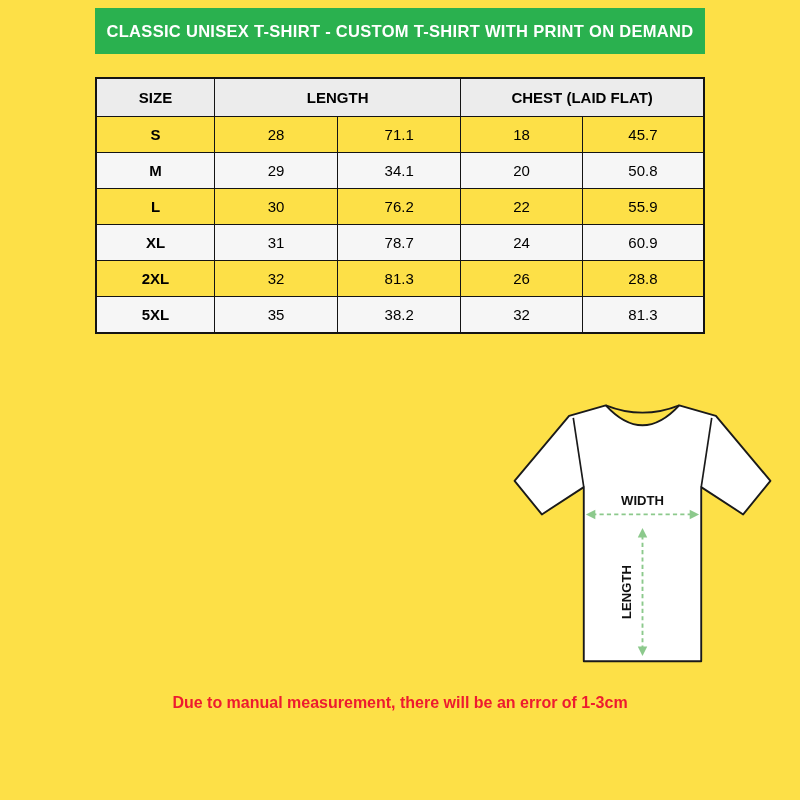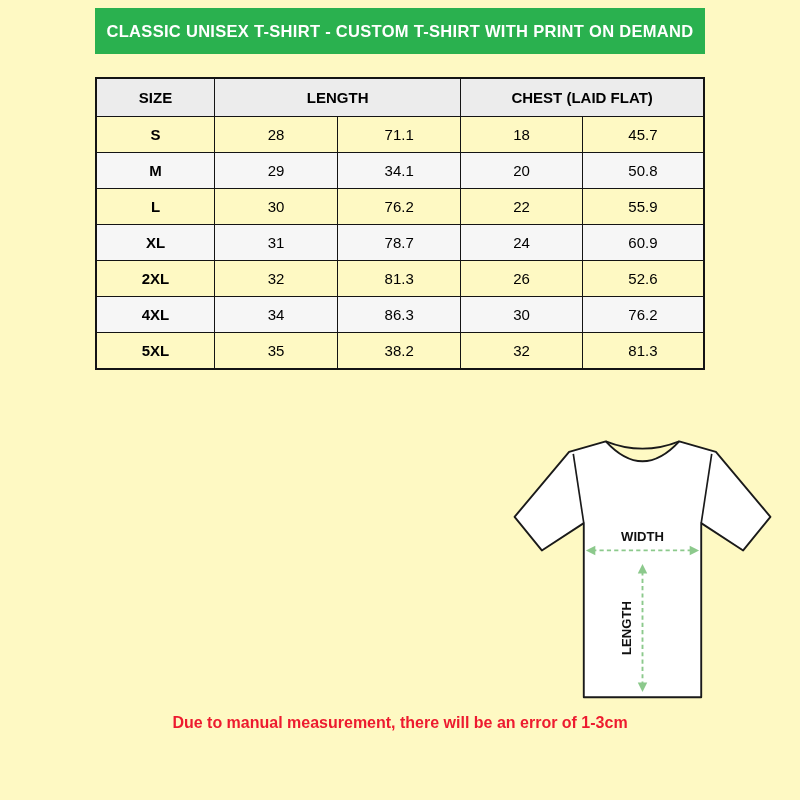--- a/index.html
+++ b/index.html
@@ -7,21 +7,21 @@
     --note-red:#ed1b2f;
     --arrow-green:#8cc98c;
     --table-border:#141414;
     --header-bg:#ececec;
     --row-alt:#f6f6f6;
   }
   *{box-sizing:border-box;margin:0;padding:0;}
   html,body{background:#ffffff;}
   body{font-family:"Liberation Sans","DejaVu Sans",sans-serif;}
   .page{
-    width:800px;height:800px;background:#fef9c3;position:relative;
+    width:800px;height:800px;background:#fde047;position:relative;
     overflow:hidden;margin:0 auto;
   }
   .banner{
     width:610px;height:46px;margin:8px auto 0;background:var(--banner-green);
     display:flex;align-items:center;justify-content:center;
   }
   .banner-title{
     color:#ffffff;font-weight:bold;font-size:16.5px;letter-spacing:.3px;
     text-align:center;white-space:nowrap;
   }
@@ -41,21 +41,21 @@
   table.size-chart tbody tr:nth-child(even){background:var(--row-alt);}
   .diagram-wrap{
     width:100%;margin-top:42px;display:flex;justify-content:flex-end;
   }
   .tshirt-outline{fill:#ffffff;stroke:#1a1a1a;stroke-width:1.8;stroke-linejoin:round;}
   .tshirt-line{fill:none;stroke:#1a1a1a;stroke-width:1.6;}
   .arrow-line{stroke:var(--arrow-green);stroke-width:1.8;stroke-dasharray:4 3;fill:none;}
   .arrow-head{fill:var(--arrow-green);stroke:none;}
   .diagram-label{font-family:"Liberation Sans",sans-serif;font-size:12.5px;font-weight:bold;fill:#111;}
   .footer-note{
-    text-align:center;color:var(--note-red);
+    margin-top:16px;text-align:center;color:var(--note-red);
     font-weight:bold;font-size:16px;
   }
 </style>
 </head>
 <body>
 
 <div class="page">
 
   <div class="banner">
     <div class="banner-title">CLASSIC UNISEX T-SHIRT - CUSTOM T-SHIRT WITH PRINT ON DEMAND</div>
@@ -96,28 +96,21 @@
         <td>31</td>
         <td>78.7</td>
         <td>24</td>
         <td>60.9</td>
       </tr>
       <tr>
         <td class="size-col">2XL</td>
         <td>32</td>
         <td>81.3</td>
         <td>26</td>
-        <td>52.6</td>
-      </tr>
-      <tr>
-        <td class="size-col">4XL</td>
-        <td>34</td>
-        <td>86.3</td>
-        <td>30</td>
-        <td>76.2</td>
+        <td>28.8</td>
       </tr>
       <tr>
         <td class="size-col">5XL</td>
         <td>35</td>
         <td>38.2</td>
         <td>32</td>
         <td>81.3</td>
       </tr>
     </tbody>
   </table>

